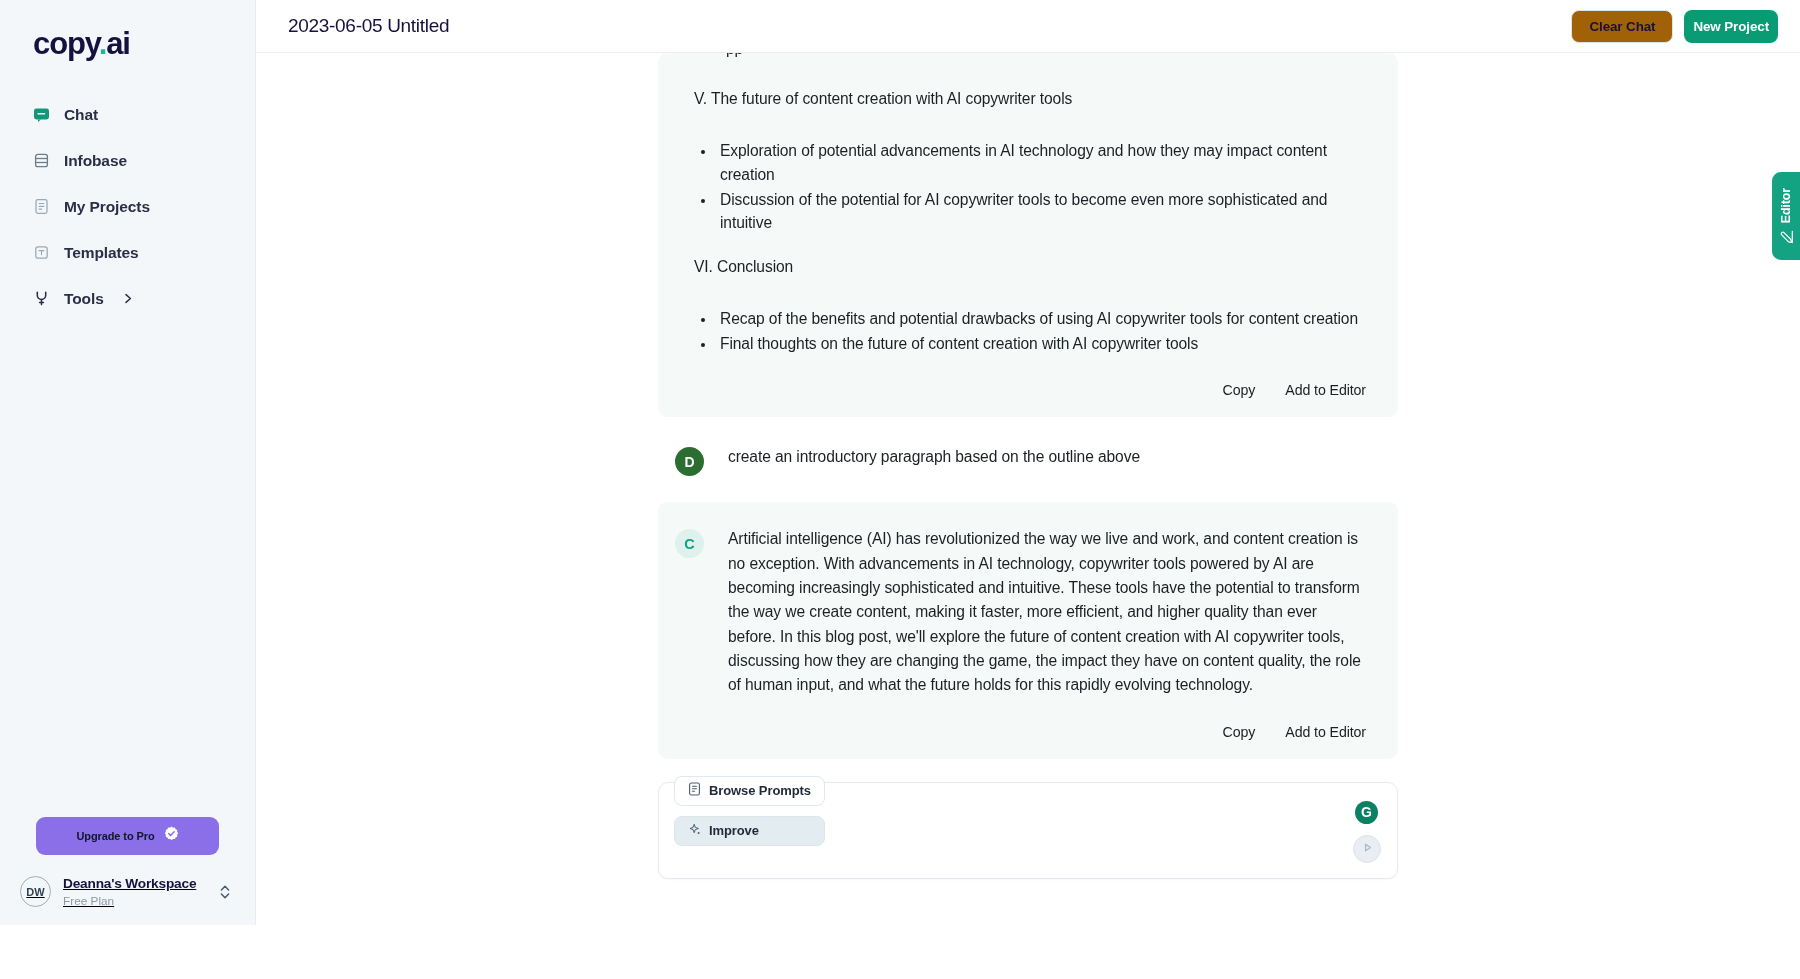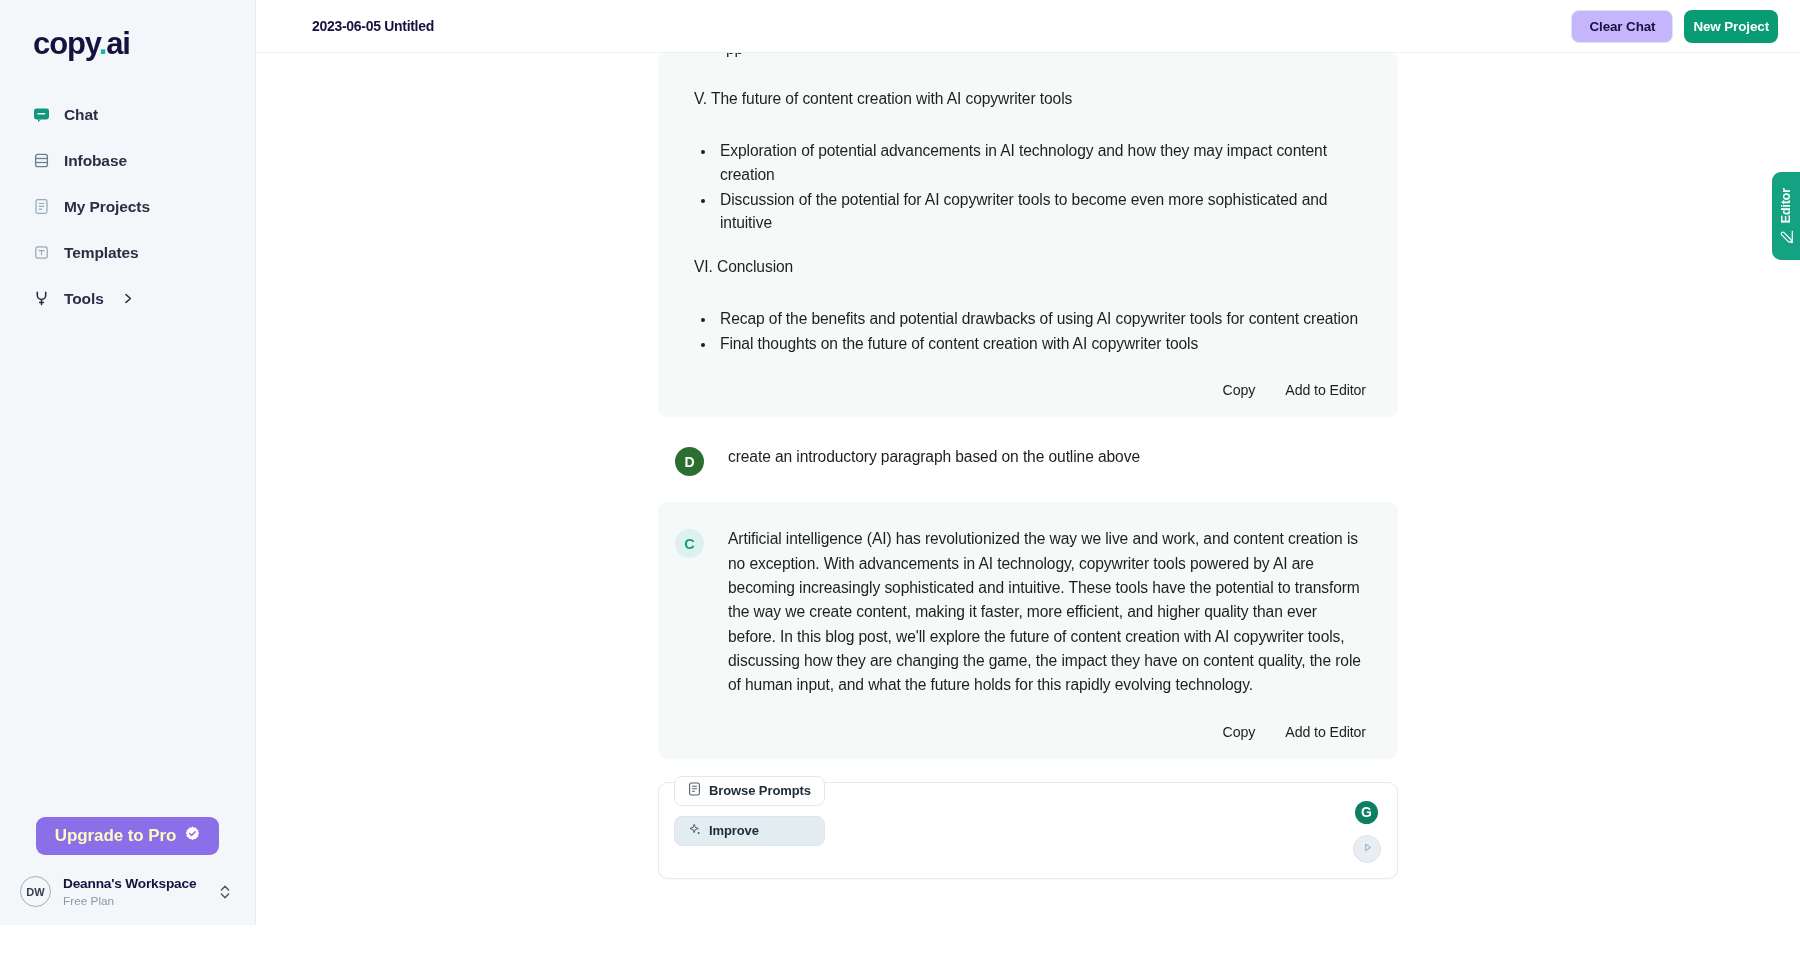--- a/index.html
+++ b/index.html
@@ -39,24 +39,24 @@
   .nav-ico { width: 17px; height: 17px; display: flex; align-items: center; justify-content: center; flex: 0 0 17px; }
   .chev-right { margin-left: 6px; display: flex; align-items: center; }
 
   .sidebar-bottom { margin-top: auto; padding: 0 18px 0 18px; }
   .upgrade-btn {
     height: 38px; width: 183px; margin: 0 auto;
     background: #8A6FE8; border-radius: 9px;
     display: flex; align-items: center; justify-content: center; gap: 9px;
     cursor: pointer;
   }
-  .upgrade-btn .ub-label { color: #fef9c3; font-size: 17px; font-weight: 700; letter-spacing: -0.1px; }
+  .upgrade-btn .ub-label { color: #0f172a; font-size: 11px; font-weight: 700; letter-spacing: -0.1px; }
   .workspace {
     display: flex; align-items: center; gap: 12px;
-    margin-top: 21px; padding: 0 0 17px 2px; cursor: pointer;
+    margin-top: 21px; padding: 0 0 17px 2px; cursor: pointer; text-decoration: underline;
   }
   .ws-avatar {
     width: 31px; height: 31px; border-radius: 50%;
     border: 1.4px solid #9FB0AE; background: transparent;
     display: flex; align-items: center; justify-content: center;
     font-size: 11px; font-weight: 700; color: #33404E; flex: 0 0 31px;
   }
   .ws-txt { display: flex; flex-direction: column; line-height: 1.22; }
   .ws-name { font-size: 13.7px; font-weight: 700; color: #16123F; letter-spacing: -0.2px; }
   .ws-plan { font-size: 11.8px; color: #8A99A8; margin-top: 1px; }
@@ -64,25 +64,25 @@
 
   
   .main { flex: 1 1 auto; height: 979px; display: flex; flex-direction: column; position: relative; background: #fff; min-width: 0; }
   .topbar {
     height: 53px; flex: 0 0 53px;
     display: flex; align-items: center;
     padding: 0 22px 0 32px;
     border-bottom: 1px solid #EDF1F4;
     background: #fff;
   }
-  .topbar .title { font-size: 14px; font-weight: 700; color: #16123F; letter-spacing: -0.3px; margin-left: 24px; }
+  .topbar .title { font-size: 19px; font-weight: 400; color: #16123F; letter-spacing: -0.3px; }
   .topbar .spacer { flex: 1 1 auto; }
   .btn-clear {
     height: 33px; padding: 0 17px;
-    border: 1px solid #DDE4EA; border-radius: 8px; background: #c4b5fd;
+    border: 1px solid #DDE4EA; border-radius: 8px; background: #a16207;
     font-size: 13.4px; font-weight: 700; color: #16123F;
     display: flex; align-items: center; cursor: pointer; letter-spacing: -0.1px;
   }
   .btn-new {
     height: 33px; padding: 0 9px; margin-left: 11px;
     border: none; border-radius: 8px; background: #099C74;
     font-size: 13.4px; font-weight: 700; color: #fff;
     display: flex; align-items: center; cursor: pointer; letter-spacing: -0.1px;
   }
 

